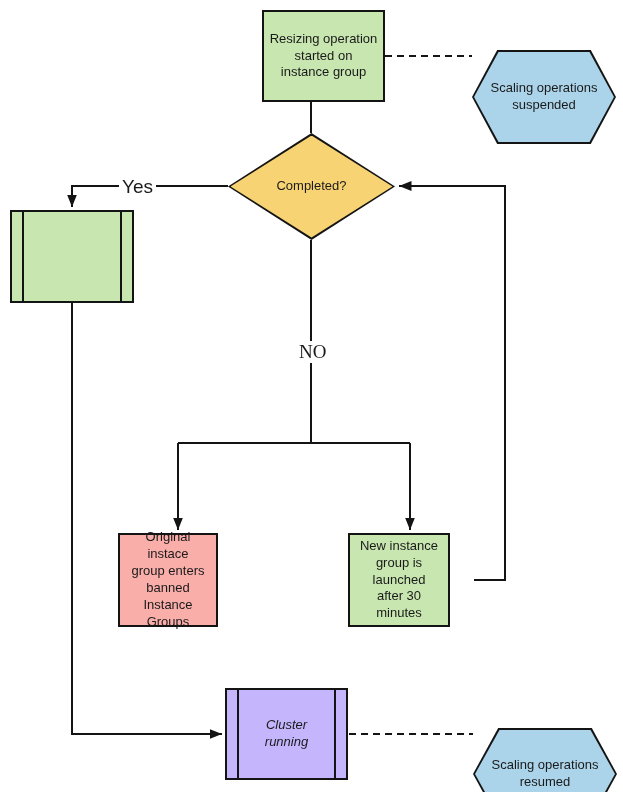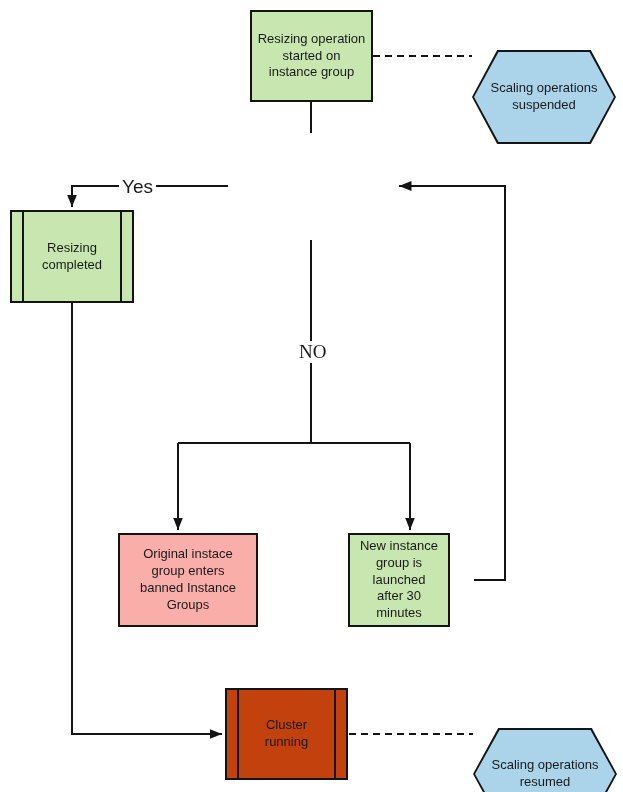--- a/index.html
+++ b/index.html
@@ -100,54 +100,56 @@
     <path class="edge" d="M228 186 L72 186 L72 207" marker-end="url(#arw)"></path>
     <path class="edge" d="M311 240 L311 443"></path>
     <path class="edge" d="M178 443 L410 443"></path>
     <path class="edge" d="M178 443 L178 530" marker-end="url(#arw)"></path>
     <path class="edge" d="M410 443 L410 530" marker-end="url(#arw)"></path>
     <path class="edge" d="M474 580 L505 580 L505 186 L399 186" marker-end="url(#arw)"></path>
     <path class="edge" d="M72 303 L72 734 L222 734" marker-end="url(#arw)"></path>
     <path class="edge dashed" d="M349 734 L473 734"></path>
   </svg>
 
-  <div class="node rect-node" style="left: 250px; top: 10px; width: 123px; height: 92px; background-color: rgb(200, 230, 176);">
+  <div class="node rect-node" style="left: 262px; top: 10px; width: 123px; height: 92px; background-color: rgb(200, 230, 176);">
     <span class="label">Resizing operation
 started on
 instance group</span>
   </div>
 
   <div class="node hex" style="left: 472px; top: 10px; width: 144px; height: 94px; background-color: rgb(20, 20, 20);">
     <span class="shape-fill" style="background-color: rgb(171, 212, 234);"></span>
     <span class="label">Scaling operations
 suspended</span>
   </div>
 
+  <div class="node diamond" style="left: 228px; top: 133px; width: 167px; height: 107px; background-color: rgb(20, 20, 20);">
+    <span class="shape-fill" style="background-color: rgb(248, 211, 116);"></span>
+    <span class="label">Completed?</span>
+  </div>
 
   <div class="node rect-node" style="left: 10px; top: 210px; width: 124px; height: 93px; background-color: rgb(200, 230, 176);">
     <span class="bar left"></span>
     <span class="bar right"></span>
-    <span class="label">Resizing
-completed</span>
   </div>
 
-  <div class="node rect-node" style="left: 118px; top: 533px; width: 140px; height: 94px; background-color: rgb(249, 174, 170);">
+  <div class="node rect-node" style="left: 118px; top: 533px; width: 100px; height: 94px; background-color: rgb(249, 174, 170);">
     <span class="label">Original instace
 group enters
 banned Instance
 Groups</span>
   </div>
 
   <div class="node rect-node" style="left: 348px; top: 533px; width: 102px; height: 94px; background-color: rgb(200, 230, 176);">
     <span class="label">New instance
 group is launched
 after 30 minutes</span>
   </div>
 
-  <div class="node rect-node" style="left: 225px; top: 688px; width: 123px; height: 92px; background-color: #c2410c;">
+  <div class="node rect-node" style="left: 225px; top: 688px; width: 123px; height: 92px; background-color: #c4b5fd; font-style: italic;">
     <span class="bar left"></span>
     <span class="bar right"></span>
     <span class="label">Cluster
 running</span>
   </div>
 
   <div class="node hex" style="left: 473px; top: 688px; width: 144px; height: 92px; background-color: rgb(20, 20, 20);">
     <span class="shape-fill" style="background-color: rgb(171, 212, 234);"></span>
     <span class="label">Scaling operations
 resumed</span>

